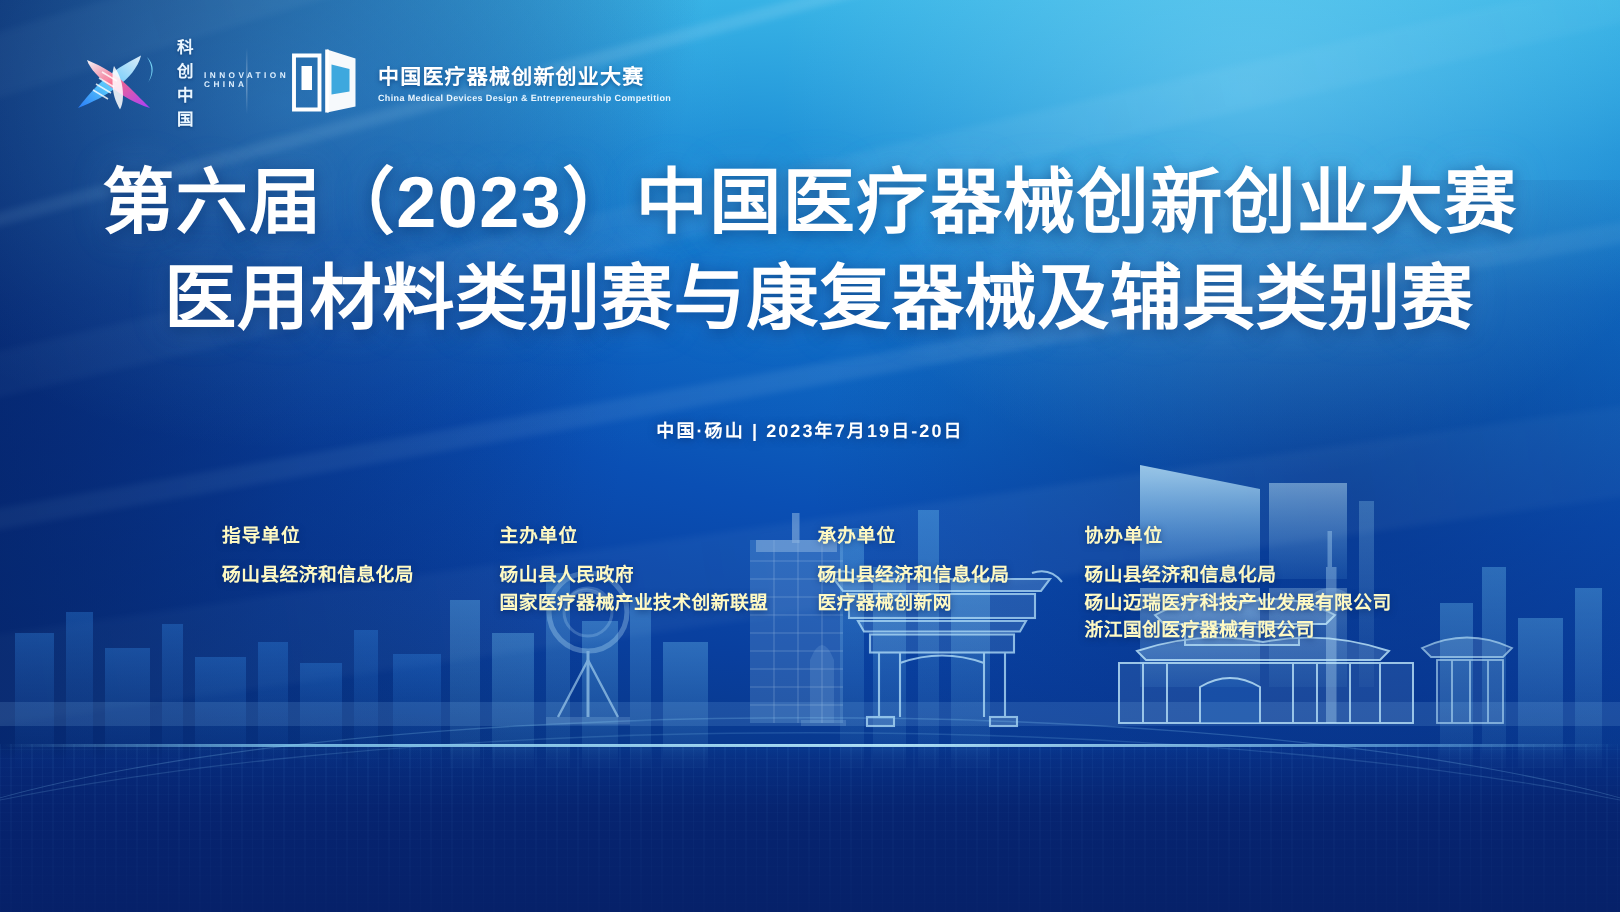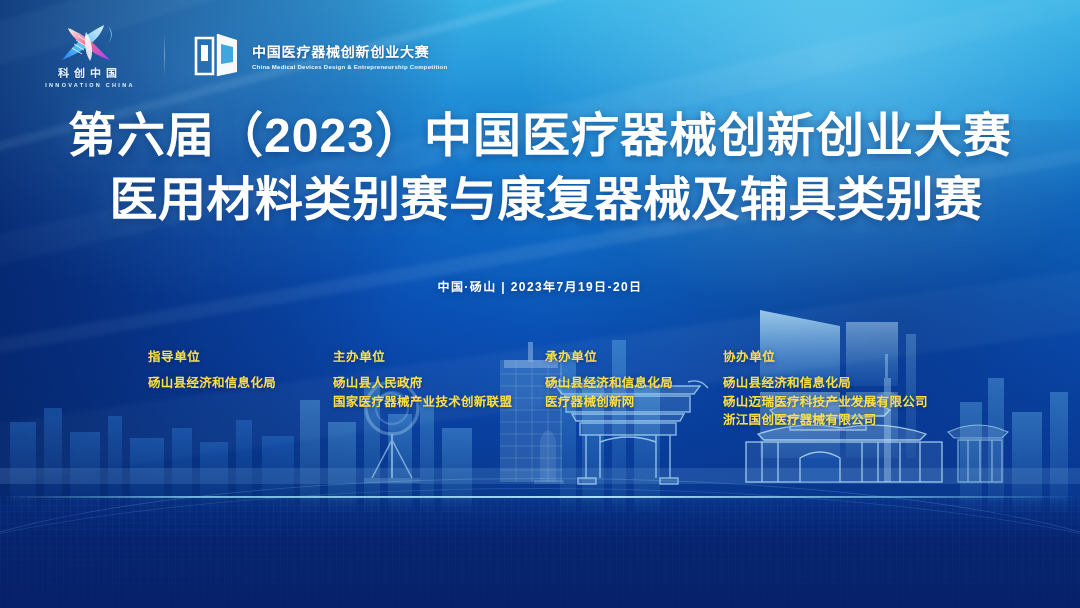--- a/index.html
+++ b/index.html
@@ -59,21 +59,21 @@
   .horizon{position:absolute;left:0;bottom:110px;width:100%;height:2px;
     background:linear-gradient(90deg,rgba(120,210,255,0) 0%,rgba(150,225,255,.75) 18%,rgba(190,240,255,.95) 55%,rgba(140,215,255,.55) 86%,rgba(120,210,255,0) 100%);
     filter:blur(.4px);}
   .ground-arc{position:absolute;left:-10%;bottom:10px;width:120%;height:120px;
     border-top:1px solid rgba(150,220,255,.22);border-radius:50%/100% 100% 0 0;}
   .ground-arc2{position:absolute;left:-20%;bottom:-30px;width:140%;height:150px;
     border-top:1px solid rgba(150,220,255,.16);border-radius:50%/100% 100% 0 0;}
 
   
   .logos{position:absolute;left:44px;top:22px;display:flex;align-items:center;gap:28px;z-index:6;}
-  .logo-kc{display:flex;flex-direction:column;align-items:center;gap:2px;width:92px;}
+  .logo-kc{display:flex;align-items:center;gap:2px;width:92px;}
   .logo-kc .mark{width:72px;height:40px;}
   .logo-kc .cn{font-size:11px;letter-spacing:5px;color:#eaf6ff;font-weight:700;
     text-shadow:0 1px 2px rgba(0,40,90,.5);}
   .logo-kc .en{font-size:5.5px;letter-spacing:2.3px;color:#dff0ff;font-weight:700;}
 
   .divider-v{width:1px;height:44px;background:linear-gradient(180deg,rgba(255,255,255,0),rgba(255,255,255,.35),rgba(255,255,255,0));}
 
   .logo-cmd{display:flex;align-items:center;gap:11px;}
   .logo-cmd .book{width:48px;height:46px;}
   .logo-cmd .txt{display:flex;flex-direction:column;gap:3px;}
@@ -89,21 +89,21 @@
     text-shadow:0 2px 10px rgba(2,36,96,.55),0 0 26px rgba(120,200,255,.28);
   }
   .title-line.l2{letter-spacing:.5px;padding-left:12px;}
 
   .date{position:absolute;left:0;top:277px;width:100%;text-align:center;z-index:6;
     font-size:12px;font-weight:700;color:#ffffff;letter-spacing:1.4px;
     text-shadow:0 1px 6px rgba(2,36,96,.6);}
 
   
   .orgs{position:absolute;left:148px;top:346px;width:830px;display:flex;z-index:6;}
-  .org-col{color:#fde047;}
+  .org-col{color:#fef9c3;}
   .org-col.c1{width:185px;}
   .org-col.c2{width:212px;}
   .org-col.c3{width:178px;}
   .org-col.c4{width:250px;}
   .org-head{font-size:12.5px;font-weight:700;letter-spacing:.6px;margin-bottom:9px;
     text-shadow:0 1px 4px rgba(2,36,96,.6);}
   .org-item{font-size:12.5px;font-weight:700;line-height:18.5px;letter-spacing:.3px;
     text-shadow:0 1px 4px rgba(2,36,96,.6);white-space:nowrap;}
 
   .glow-tl{position:absolute;left:-120px;top:-160px;width:620px;height:460px;

